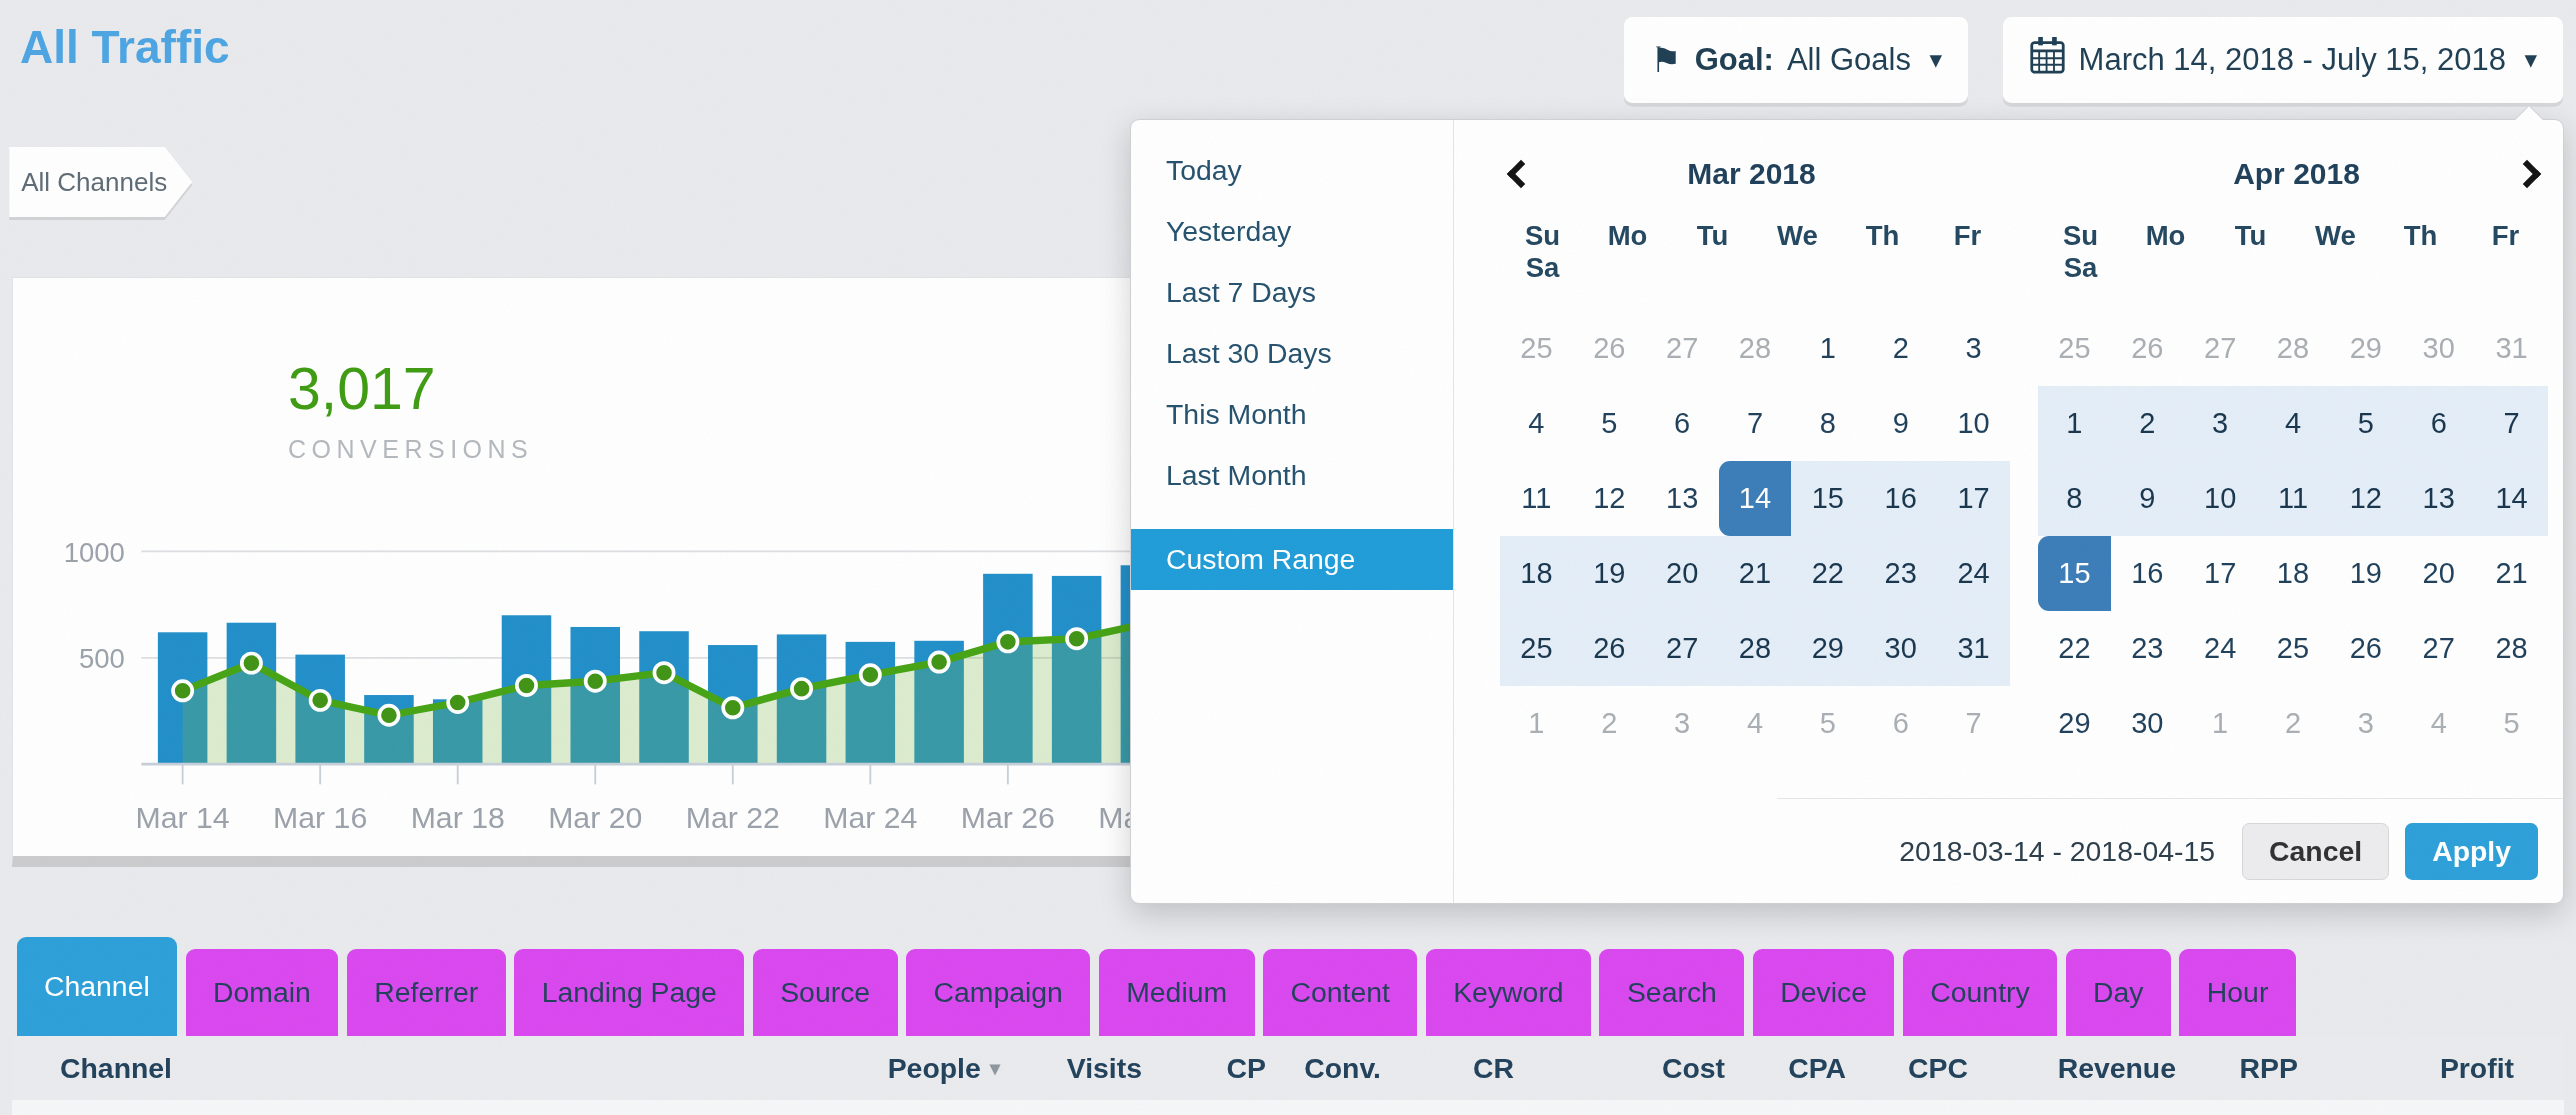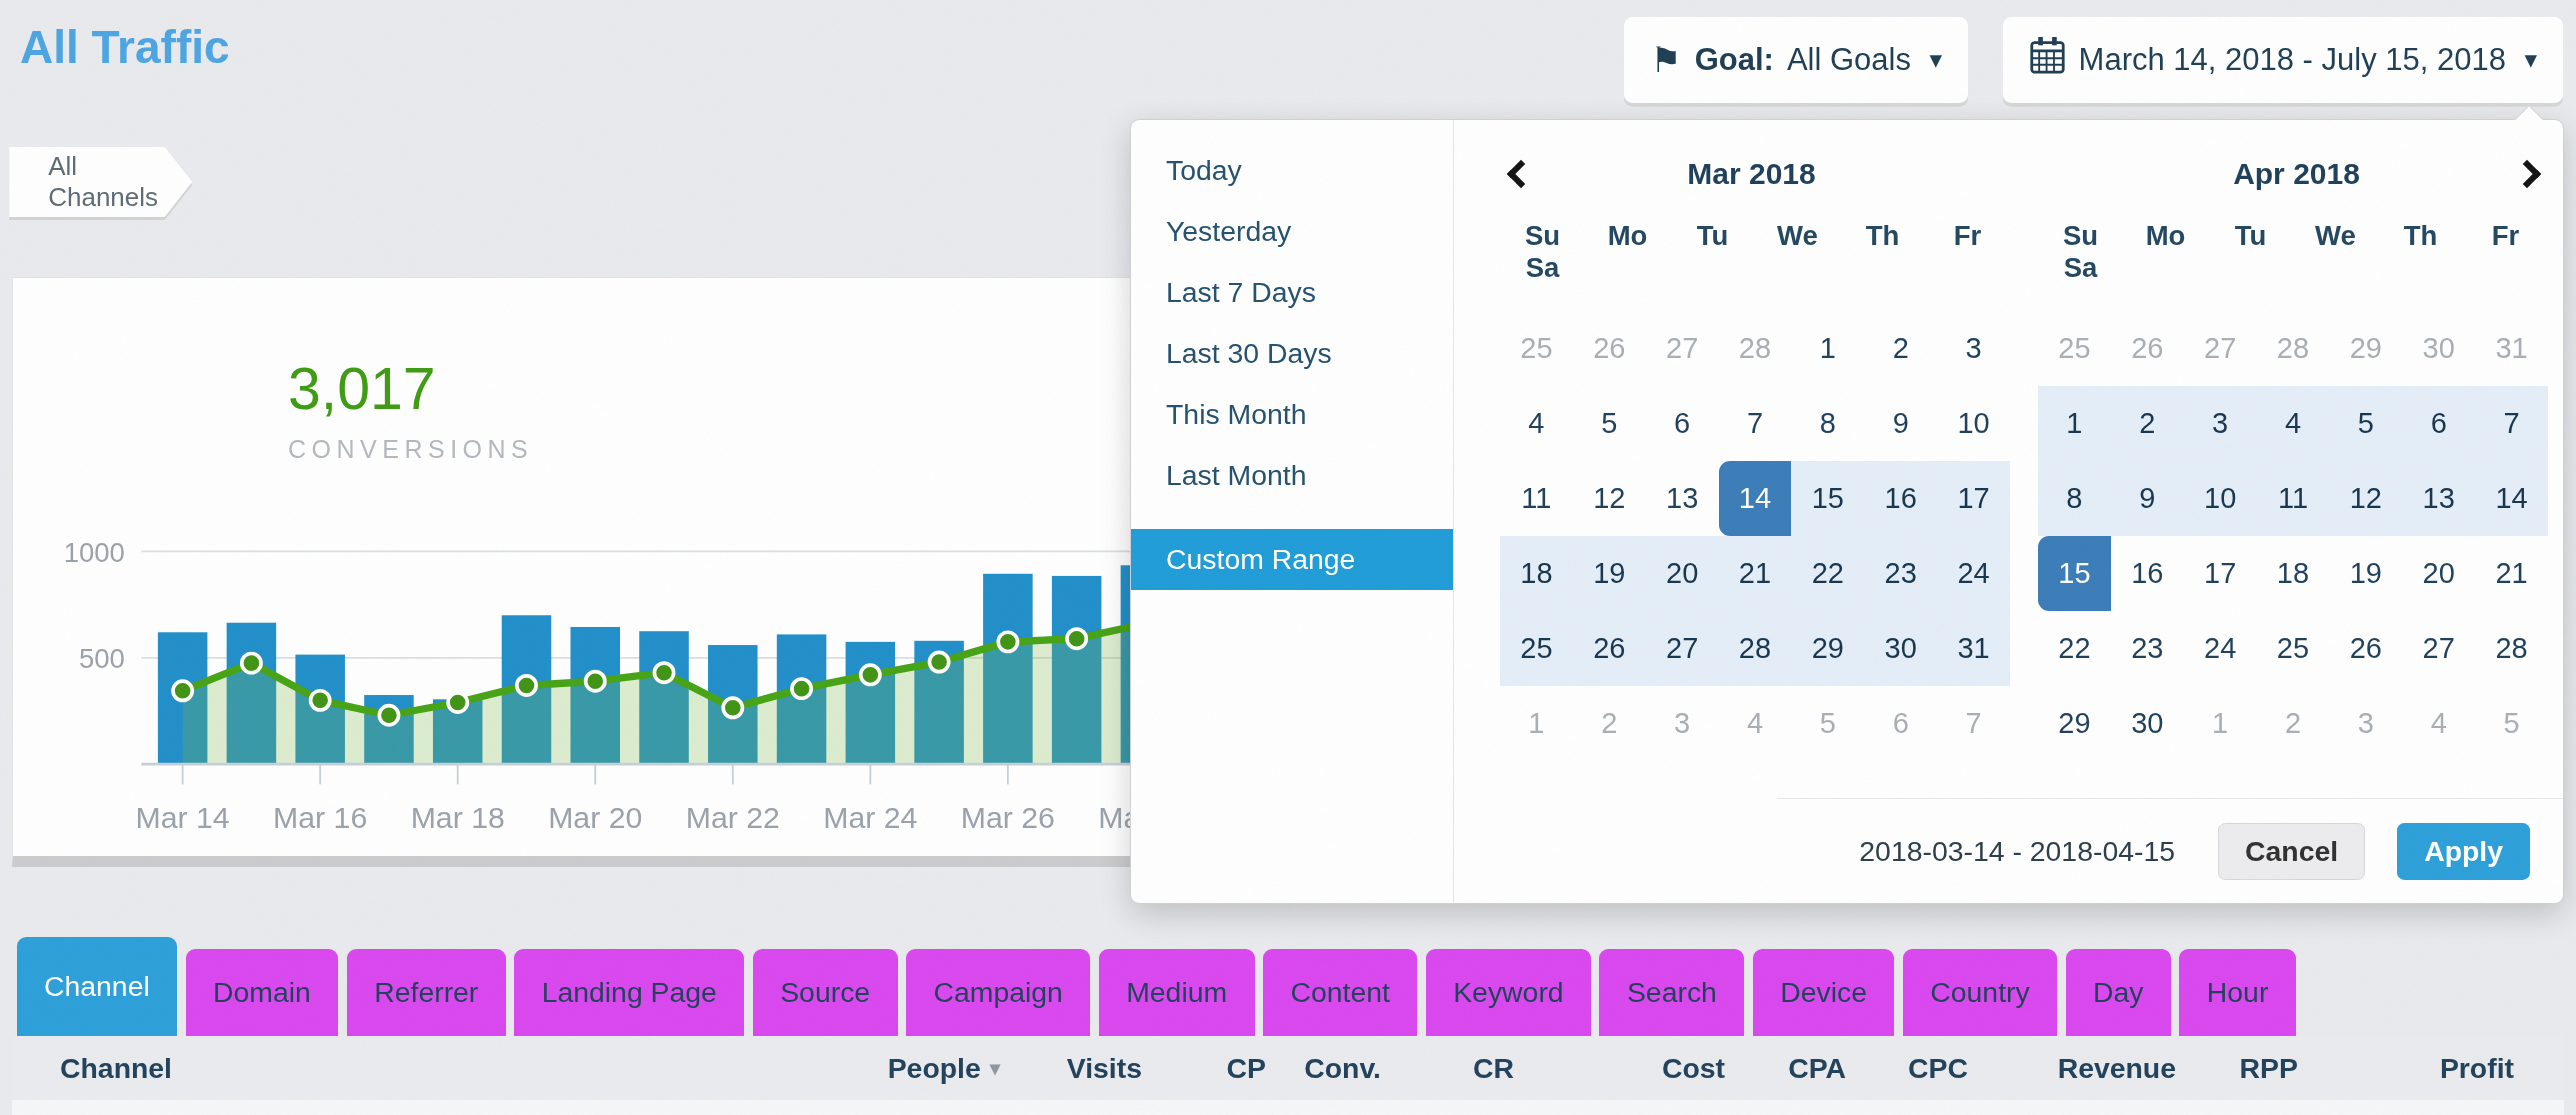--- a/index.html
+++ b/index.html
@@ -13,21 +13,21 @@
              padding:0 26px; font-size:31px; color:#1d3d52; cursor:pointer; white-space:nowrap; }
   .goal-btn { right:608px; }
   .date-btn { right:13px; }
   .b { font-weight:bold; }
   .caret { font-size:25px; margin-left:5.5px; color:#1d3d52; }
   .flag { font-size:35px; line-height:1; }
 
   
   .channel-tag { position:absolute; left:9.2px; top:147px; width:183px; height:70px; background:#fff;
                  clip-path:polygon(0 0,85% 0,100% 50%,85% 100%,0 100%);
-                 display:flex; align-items:center; padding-left:39px; font-size:26px; color:#5d6a74; }
+                 display:flex; align-items:center; padding-left:12px; font-size:26px; color:#5d6a74; }
   .tag-shadow { position:absolute; left:9.2px; top:150px; width:183px; height:70px; background:rgba(0,0,0,0.10);
                 clip-path:polygon(0 0,85% 0,100% 50%,85% 100%,0 100%); }
 
   
   .card { position:absolute; left:12px; top:277px; width:2552px; height:590px; background:#fff;
           border:0.9px solid #e2e3e6; border-bottom:11px solid #cbcbcd; }
   .stat { position:absolute; top:46px; }
   .stat .num { font-size:59px; line-height:1.1; }
   .stat .lbl { margin-top:13px; font-size:25px; letter-spacing:5.5px; color:#b3b8bd; }
   .stat-people { left:42px; } .stat-people .num { color:#2b9cd8; }
@@ -55,21 +55,21 @@
   .chev.right { transform:rotate(225deg); margin-right:11px; }
   .head-spacer { width:38px; flex:none; }
   .dow { display:grid; grid-template-columns:repeat(6,1fr); margin-top:16.5px; }
   .dow span { text-align:center; font-weight:bold; font-size:27.5px; color:#22465f; }
   .weeks { display:grid; grid-template-columns:repeat(7,1fr); grid-auto-rows:75px; margin-top:27.5px; }
   .day { display:flex; align-items:center; justify-content:center; font-size:29px; color:#1d3e59; cursor:pointer; }
   .day.m { color:#a9aeb3; }
   .day.r { color:#16344c; }
   .day.s { color:#fff; border-radius:11px 0 0 11px; }
   .picker-footer { position:absolute; left:323px; right:0; bottom:0; height:105px; border-top:0.9px solid #e6e6e8;
-                   display:flex; align-items:center; justify-content:flex-end; gap:32px; padding-right:33px; }
+                   display:flex; align-items:center; justify-content:flex-end; gap:16px; padding-right:25px; }
   .range-text { font-size:28.4px; color:#2a3c49; margin-right:11px; }
   .btn { height:57px; border-radius:7.3px; font-weight:bold; font-size:28.4px; display:flex;
          align-items:center; padding:0 26px; cursor:pointer; }
   .btn-cancel { background:#ececee; border:0.9px solid #d6d6d8; color:#2f2f2f; }
   .btn-apply  { color:#fff; border:0.9px solid transparent; }
 
   
   .tabs { position:absolute; left:16.5px; top:937px; height:99px; display:flex; align-items:flex-end; gap:8.3px; }
   .tab { height:87px; background:#d946ef; border-radius:9.2px 9.2px 0 0; display:flex; align-items:center;
          padding:0 27.5px; font-size:28.4px; color:#1f3f58; cursor:pointer; white-space:nowrap; }

